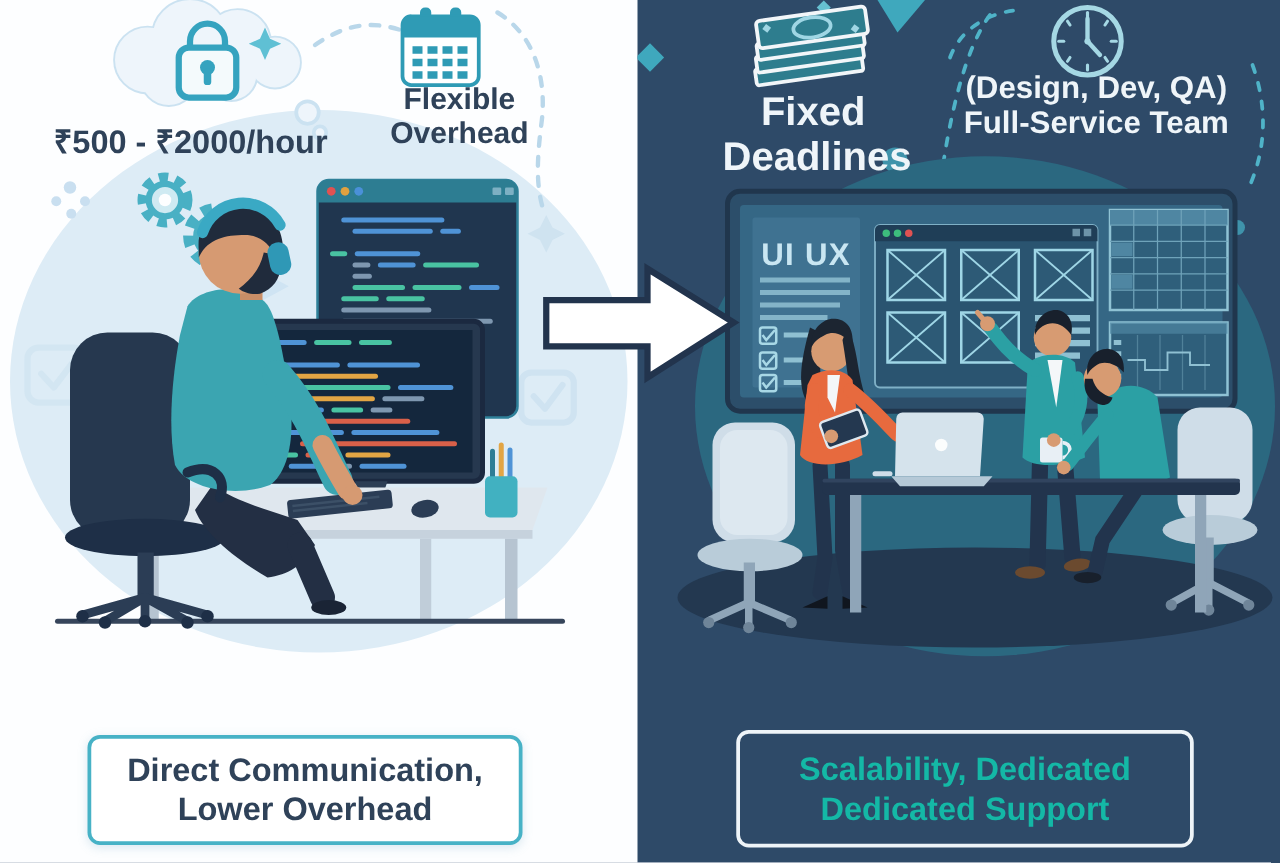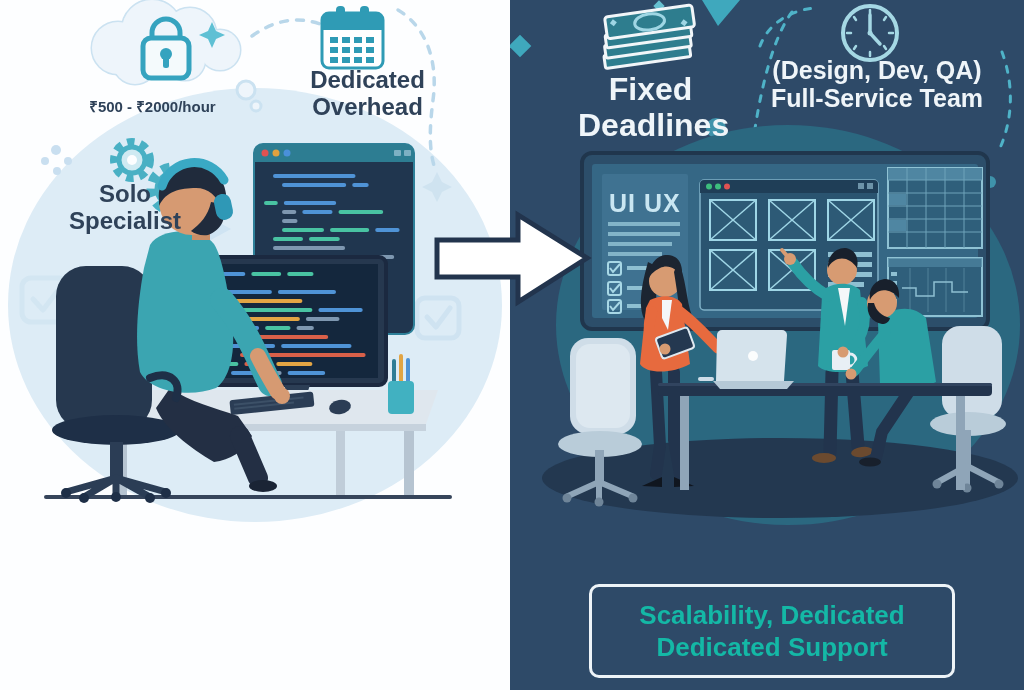--- a/index.html
+++ b/index.html
@@ -5,21 +5,21 @@
   *{margin:0;padding:0;box-sizing:border-box}
   html,body{width:1024px;height:690px}
   body{font-family:"Liberation Sans",sans-serif;background:#fff}
   .stage{position:relative;width:1024px;height:690px;overflow:hidden;background:#fdfeff}
   .panel-left{position:absolute;left:0;top:0;width:510px;height:690px;background:#fdfeff}
   .panel-right{position:absolute;left:510px;top:0;width:514px;height:690px;background:#2e4a68}
   .scene{position:absolute;left:0;top:0;display:block}
   .label{position:absolute;font-weight:bold;text-align:center;line-height:1.13}
   .navy{color:#2f4259}
   .white{color:#eff5f9}
-  .rate-label{left:30px;top:99px;width:245px;font-size:15px}
+  .rate-label{left:30px;top:99px;width:245px;font-size:26px}
   .flexible-label{left:295px;top:66px;width:145px;font-size:24px}
   .solo-label{left:50px;top:180px;width:150px;font-size:24px}
   .fixed-label{left:68px;top:71px;width:145px;font-size:32px}
   .team-label{left:242px;top:56px;width:250px;font-size:25px}
   .benefit{position:absolute;display:flex;flex-direction:column;align-items:center;justify-content:center;border-radius:10px;font-weight:bold;text-align:center}
   .benefit-left{left:70px;top:588px;width:348px;height:88px;border:3px solid #47b2c6;background:#ffffff;color:#2f4259;font-size:26px;line-height:31px;box-shadow:0 2px 8px rgba(120,170,200,.25)}
   .benefit-right{left:79px;top:584px;width:366px;height:94px;border:3px solid #eef4f8;color:#14b8a6;font-size:26px;line-height:32px}
   .arrow-svg{position:absolute;left:432px;top:208px;z-index:5}
 </style>
 </head>
@@ -234,26 +234,26 @@
         <rect x="215" y="194" width="17" height="26" rx="8" fill="#2f98b6" transform="rotate(-12 223 207)"></rect>
         <path d="M222,300 C248,330 258,360 270,384" stroke="#3ba5b1" stroke-width="24" stroke-linecap="round" fill="none"></path>
         <path d="M258,356 C266,372 272,382 278,392" stroke="#d69a72" stroke-width="16" stroke-linecap="round" fill="none"></path>
         <circle cx="282" cy="396" r="8" fill="#d69a72"></circle>
       </g>
       <path d="M150,378 C170,370 182,382 176,398" stroke="#1e2f47" stroke-width="8" fill="none" stroke-linecap="round"></path>
     </svg>
 
     <div class="label navy rate-label">₹500 - ₹2000/hour</div>
     <div class="label navy flexible-label">
-      <div>Dedicated</div>
+      <div>Flexible</div>
       <div>Overhead</div>
     </div>
-    <div class="label navy solo-label">
-      <div>Solo</div>
-      <div>Specialist</div>
+    <div class="benefit benefit-left">
+      <div>Direct Communication,</div>
+      <div>Lower Overhead</div>
     </div>
   </div>
 
   <div class="panel-right">
     <svg class="scene" width="514" height="690" viewBox="0 0 514 690">
 
       <polygon points="192,0 230,0 208,26" fill="#3fa8bd"></polygon>
       <rect x="2" y="38" width="16" height="16" transform="rotate(45 10 46)" fill="#3fa8bd"></rect>
       <rect x="145" y="2" width="8" height="8" transform="rotate(45 149 6)" fill="#66c0d0"></rect>
       <path d="M282,12 C258,44 243,120 237,198" fill="none" stroke="#4fb3c8" stroke-width="3" stroke-dasharray="6 9" stroke-linecap="round"></path>

